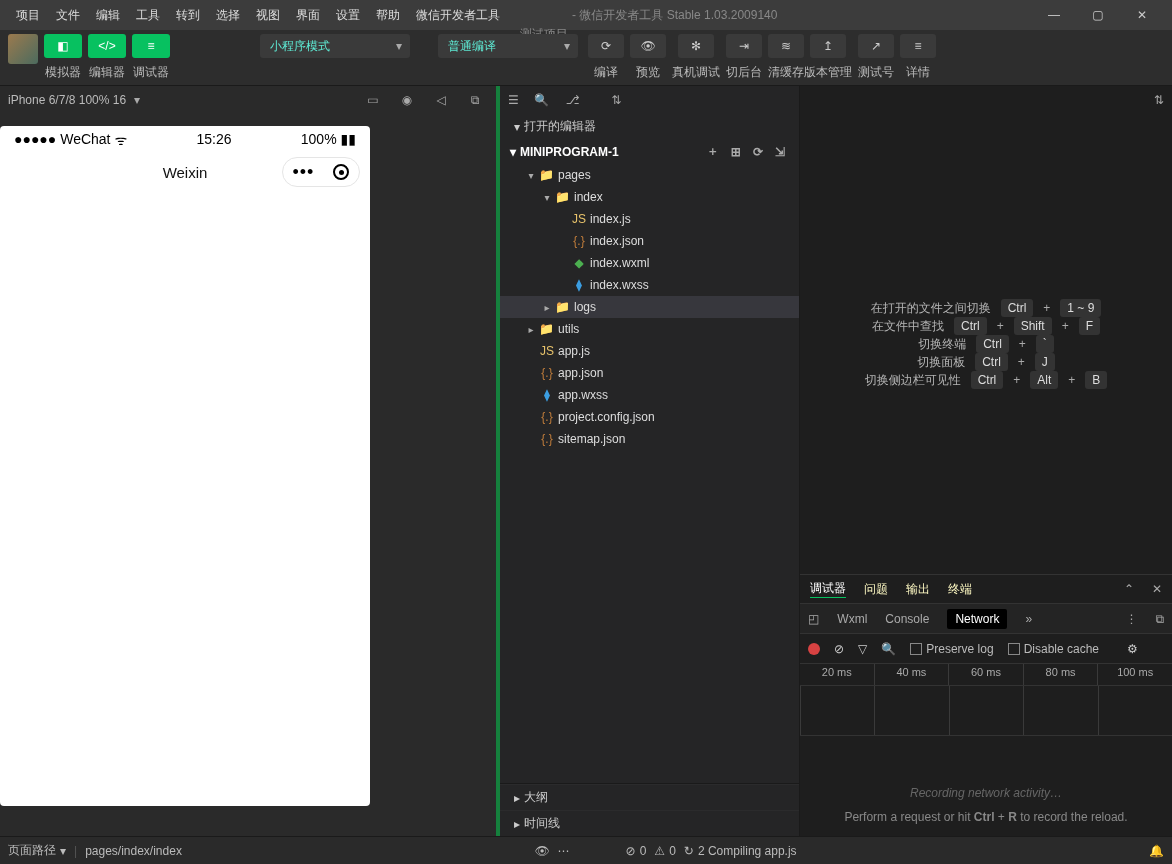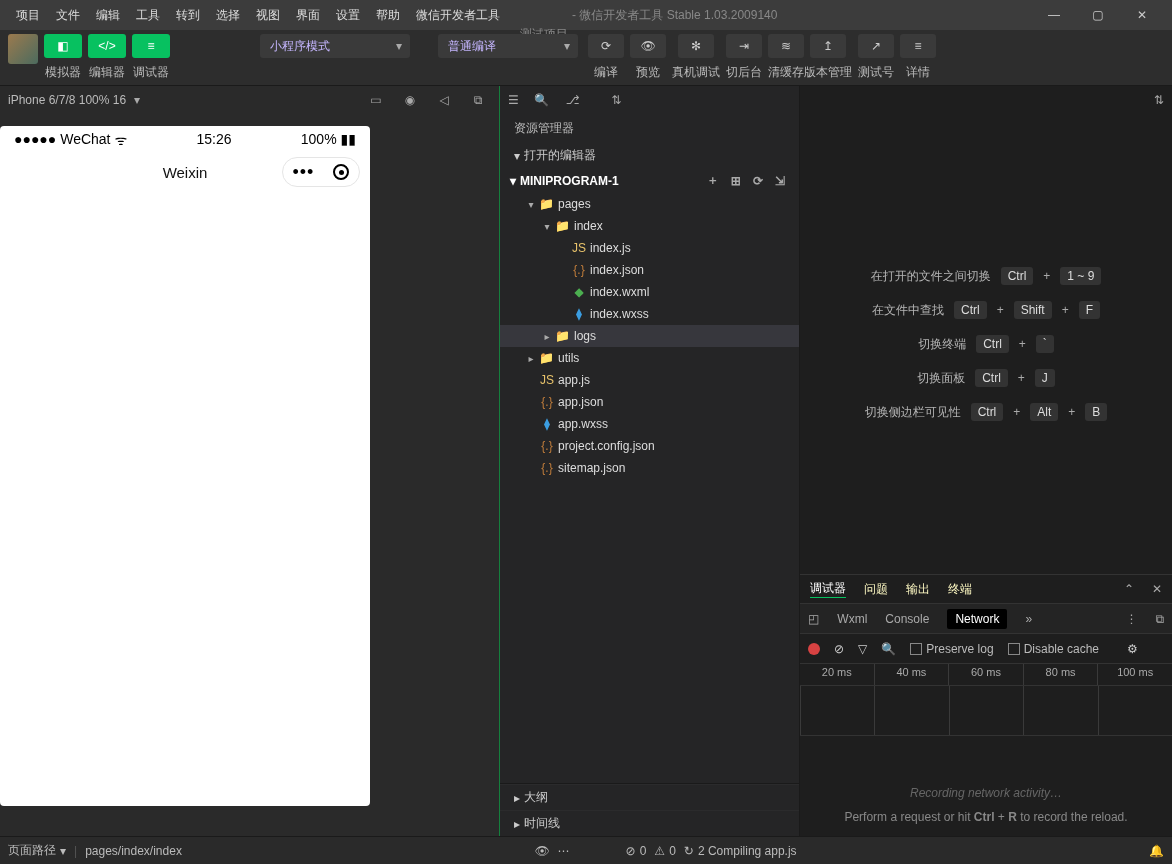--- a/index.html
+++ b/index.html
@@ -13,29 +13,29 @@
 .menubar .spacer { flex:1; }
 .winctrl { width:44px; height:30px; display:flex; align-items:center; justify-content:center; color:#ccc; cursor:pointer; }
 
 
 .toolbar { height:56px; background:#2d2d2d; border-bottom:1px solid #1a1a1a; display:flex; align-items:flex-start; padding:4px 8px 0 8px; }
 .tool-group { display:flex; gap:6px; }
 .green-btn { background:#07c160; width:38px; height:24px; border-radius:3px; display:flex; align-items:center; justify-content:center; color:#fff; cursor:pointer; }
 .avatar { width:30px; height:30px; border-radius:3px; background:linear-gradient(135deg,#9b7a4e,#4c6b5e); margin-right:6px; }
 .tool-col { display:flex; flex-direction:column; align-items:center; gap:2px; }
 .tool-label { font-size:12px; color:#bbb; margin-top:4px; }
-.dropdown { background:#3a3a3a; height:24px; min-width:150px; border-radius:3px; display:flex; align-items:center; padding:0 22px 0 10px; color:#c4b5fd; position:relative; cursor:pointer; }
+.dropdown { background:#3a3a3a; height:24px; min-width:150px; border-radius:3px; display:flex; align-items:center; padding:0 22px 0 10px; color:#5eead4; position:relative; cursor:pointer; }
 .dropdown::after { content:'▾'; position:absolute; right:8px; color:#aaa; }
 .gray-btn { background:#3a3a3a; height:24px; min-width:36px; border-radius:3px; display:flex; align-items:center; justify-content:center; color:#ccc; cursor:pointer; }
 
 
 .main-row { display:flex; height:calc(864px - 30px - 56px - 28px); }
 
 
-.sim-col { width:500px; background:#2a2a2a; display:flex; flex-direction:column; border-right:1px solid #15803d; }
+.sim-col { width:500px; background:#2a2a2a; display:flex; flex-direction:column; border-right:4px solid #15803d; }
 .sim-head { height:28px; background:#2a2a2a; display:flex; align-items:center; padding:0 8px; color:#bbb; gap:8px; }
 .sim-head .spacer { flex:1; }
 .sim-icon { width:26px; height:18px; display:flex; align-items:center; justify-content:center; color:#aaa; cursor:pointer; }
 .sim-stage { flex:1; display:flex; align-items:flex-start; padding:12px 0; background:#2a2a2a; }
 .phone { width:370px; height:680px; background:#fff; border-radius:4px; overflow:hidden; position:relative; }
 .phone-status { height:26px; display:flex; align-items:center; padding:0 14px; font-size:14px; }
 .phone-status .spacer { flex:1; }
 .phone-nav { height:40px; display:flex; align-items:center; justify-content:center; position:relative; font-size:15px; color:#111; }
 .capsule { position:absolute; right:10px; top:5px; width:78px; height:30px; border:1px solid #e5e5e5; border-radius:16px; display:flex; align-items:center; justify-content:space-around; }
 .dots { font-size:18px; letter-spacing:1px; color:#000; }
@@ -63,21 +63,21 @@
 .file-js { color:#e8c36b; }
 .file-json { color:#c07d3b; }
 .file-wxml { color:#4caf50; }
 .file-wxss { color:#3b9de0; }
 .exp-bottom { border-top:1px solid #1a1a1a; }
 .exp-bottom .exp-section { border-top:1px solid rgba(255,255,255,.03); }
 
 
 .editor-col { flex:1; background:#1e1e1e; display:flex; flex-direction:column; }
 .editor-head { height:28px; display:flex; justify-content:flex-end; align-items:center; padding:0 8px; }
-.hints { flex:1; display:flex; flex-direction:column; align-items:center; justify-content:center; gap:16px; color:#aaa; }
+.hints { flex:1; display:flex; flex-direction:column; align-items:center; justify-content:center; gap:0; color:#aaa; }
 .hint-row { display:flex; align-items:center; gap:10px; }
 .hint-label { color:#b5b5b5; text-align:right; }
 .key { background:#333; border-radius:3px; padding:2px 7px; color:#ddd; font-size:12px; }
 .plus { color:#aaa; }
 
 
 .debug-panel { height:262px; background:#1e1e1e; border-top:1px solid #333; display:flex; flex-direction:column; }
 .debug-tabs { height:28px; display:flex; align-items:center; padding:0 10px; gap:18px; }
 .debug-tabs .tab { color:#fef9c3; cursor:pointer; }
 .debug-tabs .tab.active { color:#fff; border-bottom:1px solid #07c160; }
@@ -225,21 +225,20 @@
   </div>
 
   <div class="exp-col">
     <div class="exp-tabs">
       <span class="exp-tab-icon">☰</span>
       <span class="exp-tab-icon">🔍</span>
       <span class="exp-tab-icon">⎇</span>
       <div class="spacer"></div>
       <span class="exp-tab-icon">⇅</span>
     </div>
-    <div class="exp-title">资源管理器</div>
     <div class="exp-section">
         <span>▾</span>
         <span>打开的编辑器</span>
       </div>
     <div class="exp-root">
       <span>▾</span>
         <span>MINIPROGRAM-1</span>
       <div class="spacer"></div>
       <span class="exp-root-icon">＋</span>
       <span class="exp-root-icon">⊞</span>

